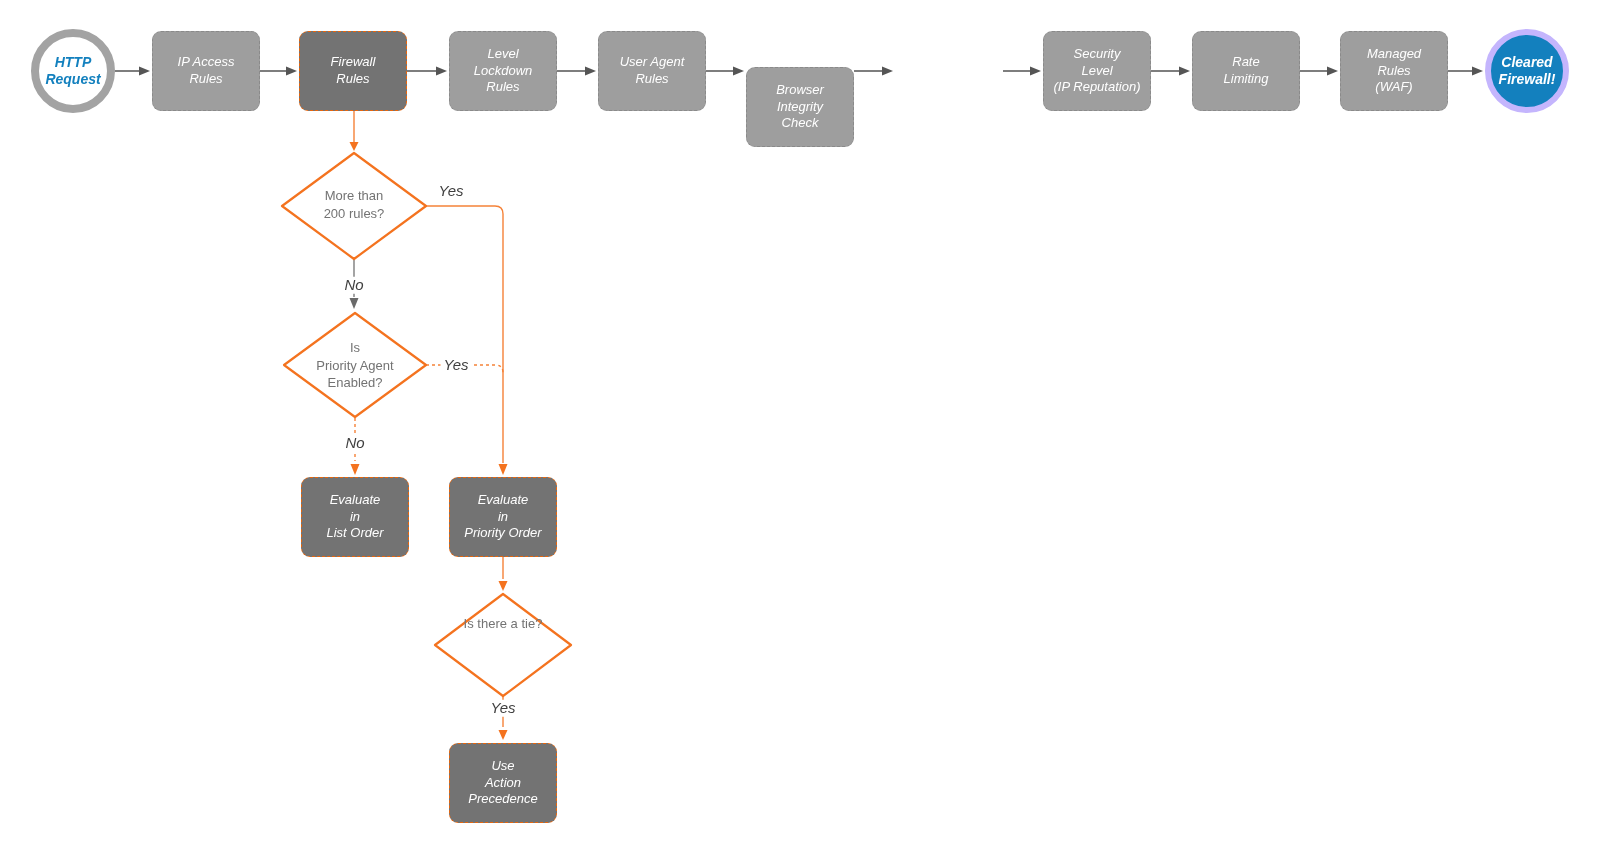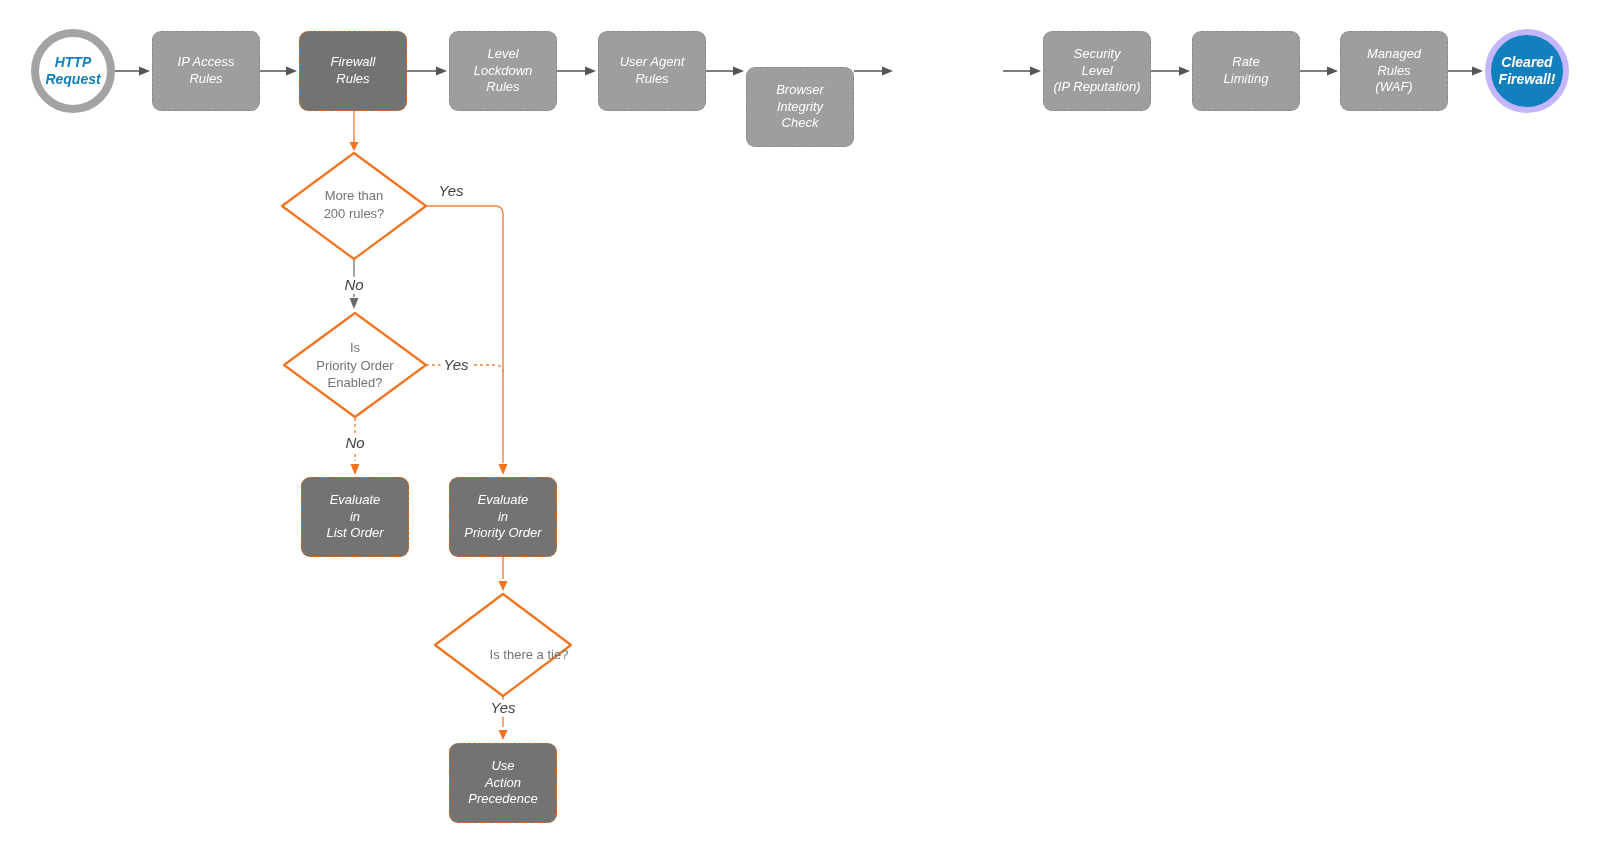--- a/index.html
+++ b/index.html
@@ -146,23 +146,23 @@
 (IP Reputation)</div>
   <div class="node box gray" style="left:1192px; top:31px;">Rate
 Limiting</div>
   <div class="node box gray" style="left:1340px; top:31px;">Managed
 Rules
 (WAF)</div>
 
   <div class="diamond-label" style="left:354px; top:205px;">More than
 200 rules?</div>
   <div class="diamond-label" style="left:355px; top:365px;">Is
-Priority Order
+Priority Agent
 Enabled?</div>
-  <div class="diamond-label" style="left:503px; top:655px;margin-left:26px;">Is there a tie?</div>
+  <div class="diamond-label" style="left:503px; top:624px;">Is there a tie?</div>
 
   <div class="node box orange" style="left:301px; top:477px;">Evaluate
 in
 List Order</div>
   <div class="node box orange" style="left:449px; top:477px;">Evaluate
 in
 Priority Order</div>
   <div class="node box orange" style="left:449px; top:743px;">Use
 Action
 Precedence</div>

